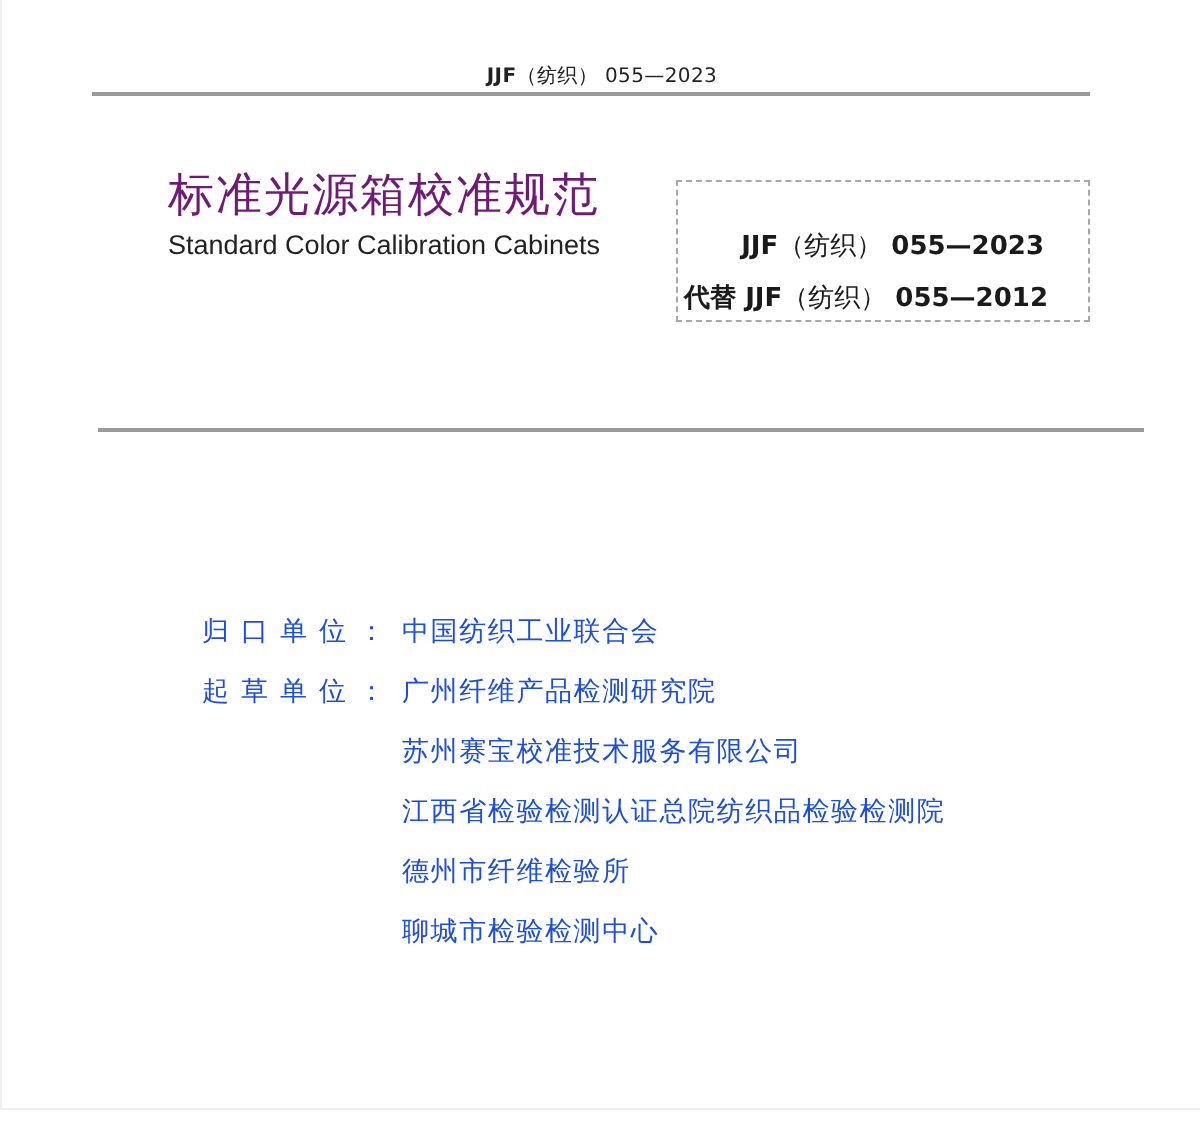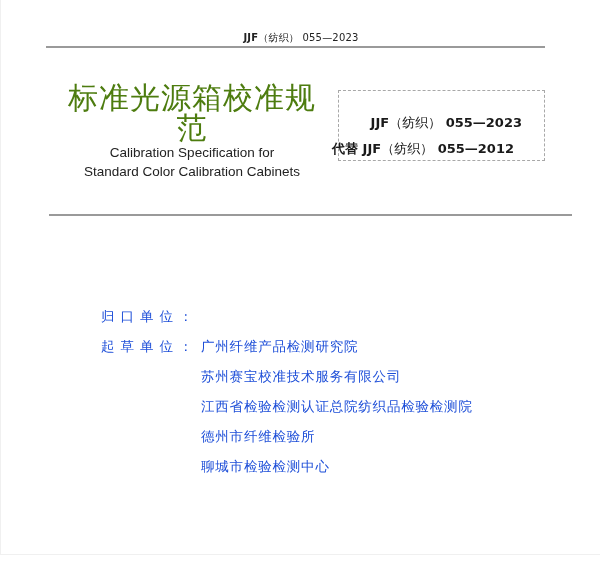--- a/index.html
+++ b/index.html
@@ -44,44 +44,44 @@
     .rule.mid { left: 48px; width: 523px; top: 214px; }
 
     .title-block {
       position: absolute;
       left: 62px;
       top: 83px;
       width: 258px;
       text-align: center;
     }
     .title-cn {
-      font-size: 30px;
+      font-size: 23px;
       line-height: 30px;
-      color: #4d7c0f;
+      color: #701a75;
       letter-spacing: 1px;
     }
     .title-en {
       font-family: "Liberation Sans", "DejaVu Sans", sans-serif;
       font-size: 13.5px;
       line-height: 19px;
       color: #222;
     }
 
     .code-box {
       position: absolute;
       left: 337px;
       top: 90px;
       width: 207px;
       height: 71px;
       box-sizing: border-box;
       border: 1px dashed #a8a8a8;
     }
     .code-line {
       position: absolute;
-      right: 30px;
+      right: 20px;
       font-size: 13px;
       font-weight: bold;
       color: #1a1a1a;
       white-space: nowrap;
     }
     .code-line .paren { font-weight: normal; }
     .code-line.current { top: 23px; right: 22px; }
     .code-line.replaces { top: 49px; }
 
     .orgs {
@@ -117,38 +117,38 @@
 <div class="page">
 
   <div class="running-header">
     <span class="code-bold">JJF</span><span>（纺织）</span>&nbsp;<span>055—2023</span>
   </div>
 
   <div class="rule top"></div>
 
   <div class="title-block">
     <div class="title-cn">标准光源箱校准规范</div>
-    <div class="title-en">Calibration Specification for</div>
     <div class="title-en">Standard Color Calibration Cabinets</div>
   </div>
 
   <div class="code-box">
     <div class="code-line current">
       <span>JJF</span><span class="paren">（纺织）</span>&nbsp;<span>055—2023</span>
     </div>
     <div class="code-line replaces">
       <span>代替 JJF</span><span class="paren">（纺织）</span>&nbsp;<span>055—2012</span>
     </div>
   </div>
 
   <div class="rule mid"></div>
 
   <div class="orgs">
     <div class="org-row">
       <span class="org-label">归口单位：</span>
+      <span class="org-value">中国纺织工业联合会</span>
     </div>
     <div class="org-row">
       <span class="org-label">起草单位：</span>
       <span class="org-value">广州纤维产品检测研究院</span>
     </div>
     <div class="org-row">
       <span class="org-value">苏州赛宝校准技术服务有限公司</span>
     </div>
     <div class="org-row">
       <span class="org-value">江西省检验检测认证总院纺织品检验检测院</span>

